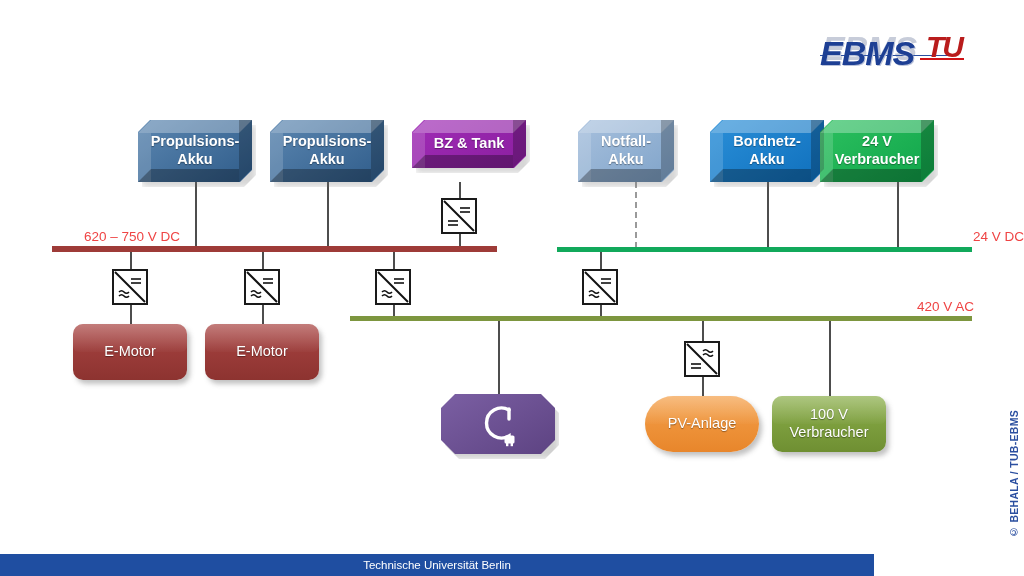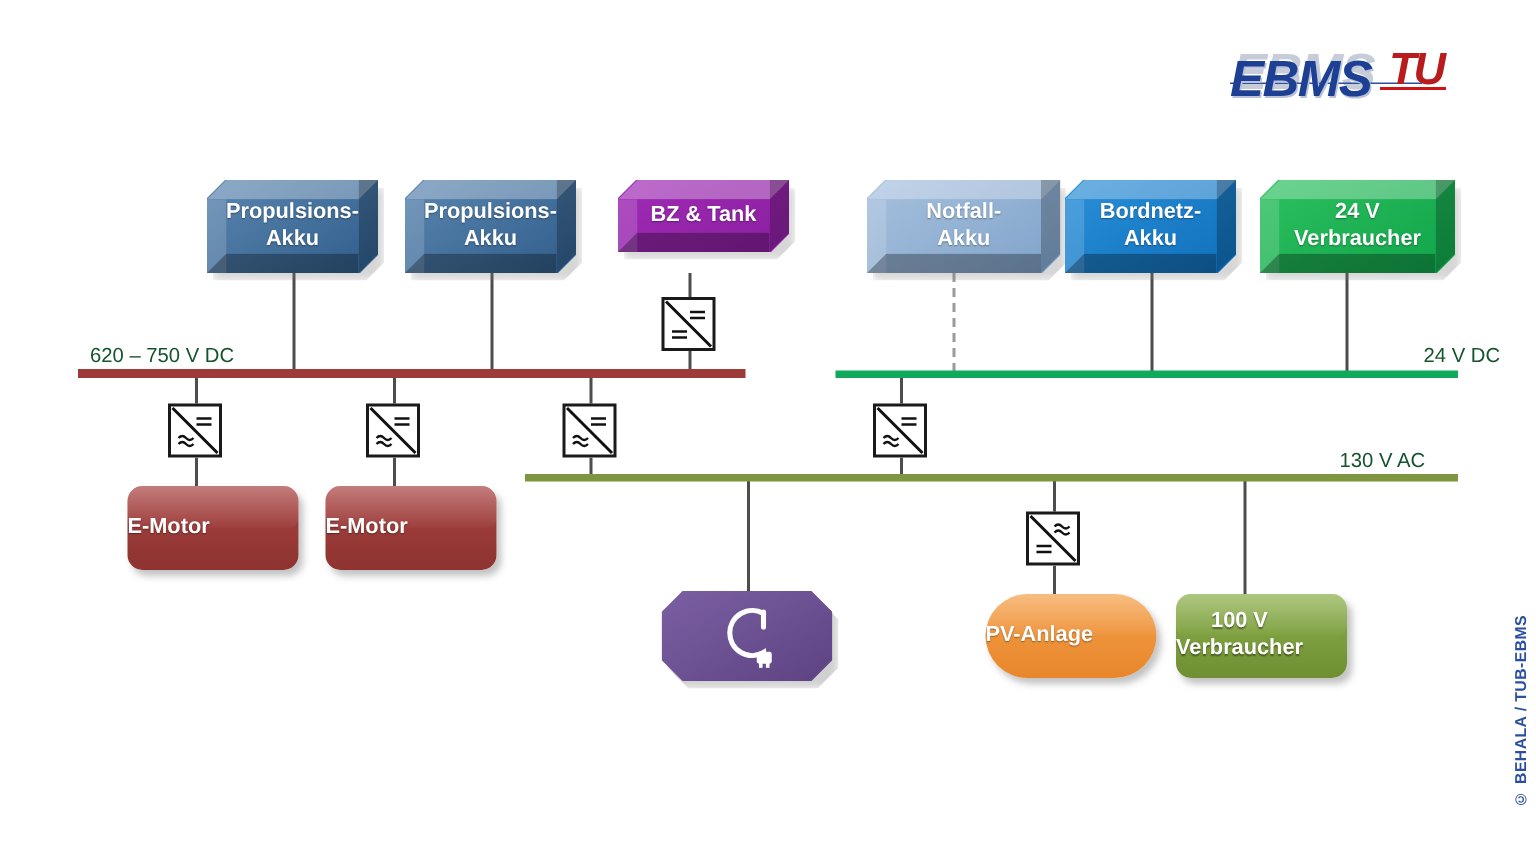--- a/index.html
+++ b/index.html
@@ -72,25 +72,24 @@
   }
   .prism .shadow{
     position:absolute;z-index:0;left:4px;top:5px;right:-4px;bottom:-5px;
     background:rgba(120,120,120,.30);filter:blur(3px);
     clip-path:polygon(0 12px,12px 0,100% 0,100% calc(100% - 12px),calc(100% - 12px) 100%,0 100%);
   }
 
   
   .rbox{
     position:absolute;border-radius:10px;
-    display:flex;align-items:center;text-align:center;
-    color:#fff;font-size:14.5px;font-weight:bold;line-height:1.22;
+    display:flex;align-items:center;justify-content:center;text-align:center;
+    color:#fff;font-size:14.5px;font-weight:normal;line-height:1.22;
     box-shadow:3px 4px 5px rgba(120,120,120,.45);
     box-sizing:border-box;
-    margin-left:12px;
   }
   .rbox .lbl{position:relative;z-index:2;text-shadow:0 1px 1px rgba(0,0,0,.4);}
   .rbox .gloss{
     position:absolute;left:0;top:0;right:0;height:50%;border-radius:10px 10px 6px 6px;
     background:linear-gradient(to bottom,rgba(255,255,255,.30),rgba(255,255,255,.02));
     z-index:1;pointer-events:none;
   }
 
   
   .pill{border-radius:999px;}
@@ -111,21 +110,21 @@
     position:absolute;z-index:0;left:4px;top:5px;right:-4px;bottom:-5px;
     background:rgba(120,120,120,.35);filter:blur(3px);
     clip-path:polygon(14px 0,calc(100% - 14px) 0,100% 14px,100% calc(100% - 14px),
                       calc(100% - 14px) 100%,14px 100%,0 calc(100% - 14px),0 14px);
   }
   .octo .inner{position:relative;z-index:3;}
 
   
   .bus{position:absolute;}
   .bus-label{
-    position:absolute;font-size:13.5px;color:#14532d;white-space:nowrap;
+    position:absolute;font-size:13.5px;color:#ef4444;white-space:nowrap;margin-left:24px;
   }
 
   
   .vline{position:absolute;width:1.5px;background:#4d4d4d;}
   .vline.dashed{
     background:none;
     border-left:2px dashed #9a9a9a;width:0;
   }
 
   
@@ -184,21 +183,21 @@
       <div class="vline" style="left: 702px; top: 377px; height: 22px;"></div>
       <div class="vline" style="left: 829px; top: 318px; height: 80px;"></div>
     </div>
 
   <div id="buses">
       <div class="bus" style="left: 52px; top: 246px; width: 445px; height: 6px; background: rgb(158, 59, 56);"></div>
       <div class="bus-label" style="left: 60px; top: 229px;">620 – 750 V DC</div>
       <div class="bus" style="left: 557px; top: 247px; width: 415px; height: 5px; background: rgb(17, 169, 91);"></div>
       <div class="bus-label" style="left: 949px; top: 229px;">24 V DC</div>
       <div class="bus" style="left: 350px; top: 316px; width: 622px; height: 5px; background: rgb(125, 150, 63);"></div>
-      <div class="bus-label" style="left: 893px; top: 299px;">130 V AC</div>
+      <div class="bus-label" style="left: 893px; top: 299px;">420 V AC</div>
     </div>
 
   <div id="sources">
       <div class="prism" style="left: 138px; top: 120px; width: 114px; height: 62px;">
         <div class="shadow"></div>
         <div class="face" style="background: linear-gradient(145deg, rgb(91, 134, 176) 0%, rgb(47, 92, 138) 100%);"></div>
         <div class="bevel-t"></div>
         <div class="bevel-l"></div>
         <div class="bevel-r"></div>
         <div class="bevel-b"></div>
@@ -221,21 +220,21 @@
       </div>
       <div class="prism" style="left: 412px; top: 120px; width: 114px; height: 48px;">
         <div class="shadow"></div>
         <div class="face" style="background: linear-gradient(145deg, rgb(159, 43, 181) 0%, rgb(139, 31, 160) 100%);"></div>
         <div class="bevel-t"></div>
         <div class="bevel-l"></div>
         <div class="bevel-r"></div>
         <div class="bevel-b"></div>
         <div class="lbl">BZ &amp; Tank</div>
       </div>
-      <div class="prism" style="left: 578px; top: 120px; width: 129px; height: 62px; text-align: center;">
+      <div class="prism" style="left: 578px; top: 120px; width: 96px; height: 62px; text-align: center;">
         <div class="shadow"></div>
         <div class="face" style="background: linear-gradient(145deg, rgb(167, 192, 221) 0%, rgb(127, 163, 201) 100%);"></div>
         <div class="bevel-t"></div>
         <div class="bevel-l"></div>
         <div class="bevel-r"></div>
         <div class="bevel-b"></div>
         <div class="lbl">
           <div>Notfall-</div>
           <div>Akku</div>
         </div>
@@ -245,21 +244,21 @@
         <div class="face" style="background: linear-gradient(145deg, rgb(42, 143, 216) 0%, rgb(15, 111, 188) 100%);"></div>
         <div class="bevel-t"></div>
         <div class="bevel-l"></div>
         <div class="bevel-r"></div>
         <div class="bevel-b"></div>
         <div class="lbl">
           <div>Bordnetz-</div>
           <div>Akku</div>
         </div>
       </div>
-      <div class="prism" style="left: 840px; top: 120px; width: 130px; height: 62px;">
+      <div class="prism" style="left: 820px; top: 120px; width: 114px; height: 62px;">
         <div class="shadow"></div>
         <div class="face" style="background: linear-gradient(145deg, rgb(44, 192, 95) 0%, rgb(16, 164, 74) 100%);"></div>
         <div class="bevel-t"></div>
         <div class="bevel-l"></div>
         <div class="bevel-r"></div>
         <div class="bevel-b"></div>
         <div class="lbl">
           <div>24 V</div>
           <div>Verbraucher</div>
         </div>
@@ -376,16 +375,19 @@
         <div class="inner"><svg width="54" height="48" viewBox="0 0 54 48">
             <path d="M38 11 A15 15 0 1 0 38 37 L38 40" fill="none" stroke="#ffffff" stroke-width="3.4" stroke-linecap="round"></path>
             <path d="M38 10 L38 20" fill="none" stroke="#ffffff" stroke-width="3.4" stroke-linecap="round"></path>
             <rect x="33.5" y="36.5" width="10" height="8" rx="1.6" fill="#ffffff"></rect>
             <rect x="35" y="44" width="2.4" height="3.2" fill="#ffffff"></rect>
             <rect x="39.6" y="44" width="2.4" height="3.2" fill="#ffffff"></rect>
           </svg></div>
       </div>
     </div>
 
+  <div id="footer">
+    <span>Technische Universität Berlin</span>
+  </div>
 
   <div id="copyright">© BEHALA / TUB-EBMS</div>
 
 </div>
 
 </body></html>

